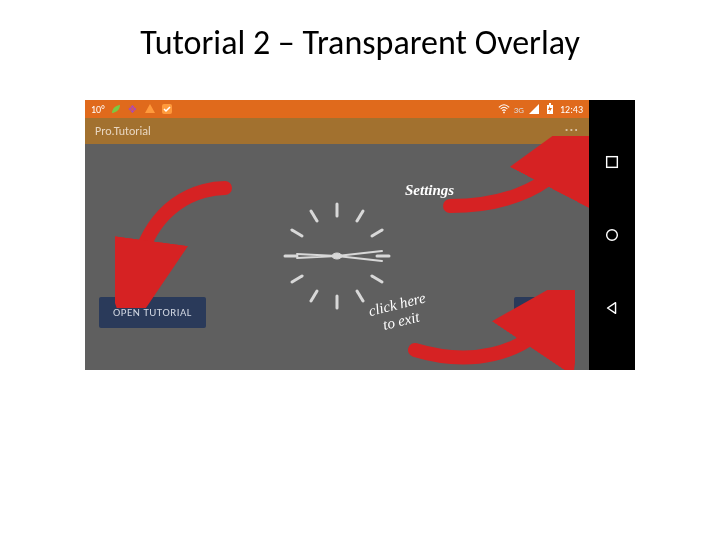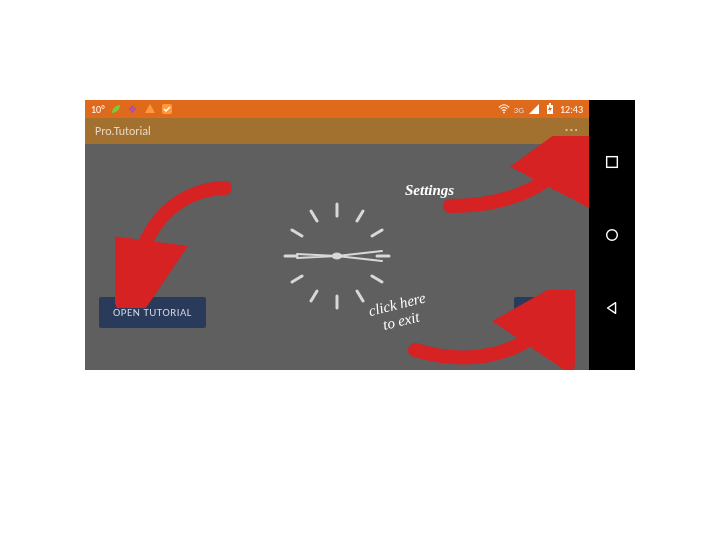--- a/index.html
+++ b/index.html
@@ -42,20 +42,21 @@
   .ann-exit { left: 285px; top: 196px; transform: rotate(-14deg); }
 
   
   .arrow { position: absolute; pointer-events: none; }
 
 </style>
 </head>
 <body>
 
 <div class="slide">
+  <div class="title">Tutorial 2 – Transparent Overlay</div>
 
   <div class="phone-wrap">
 
     <div class="screen-area">
 
       <div class="statusbar">
         <div class="stat-left">
           <span>10°</span>
           <span class="mini-icon">
             <svg viewBox="0 0 12 12" width="12" height="12">

